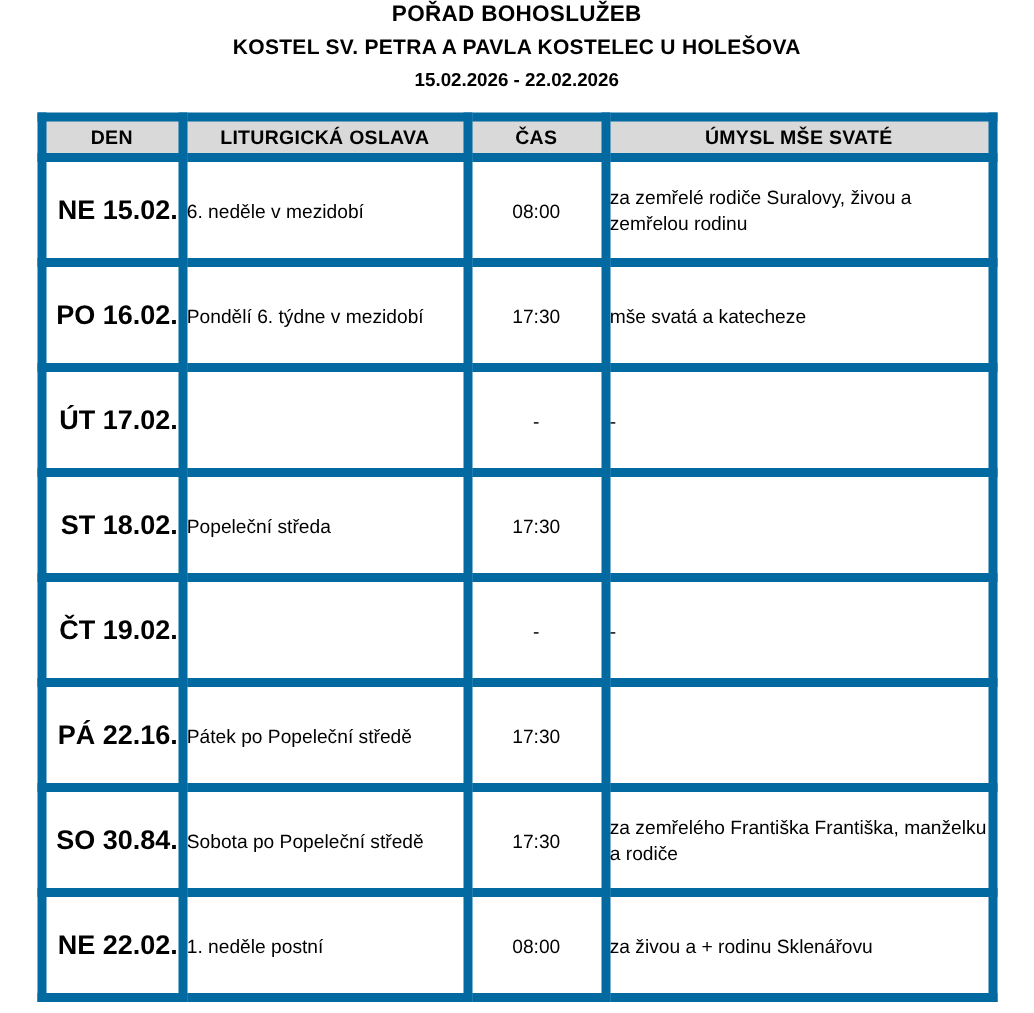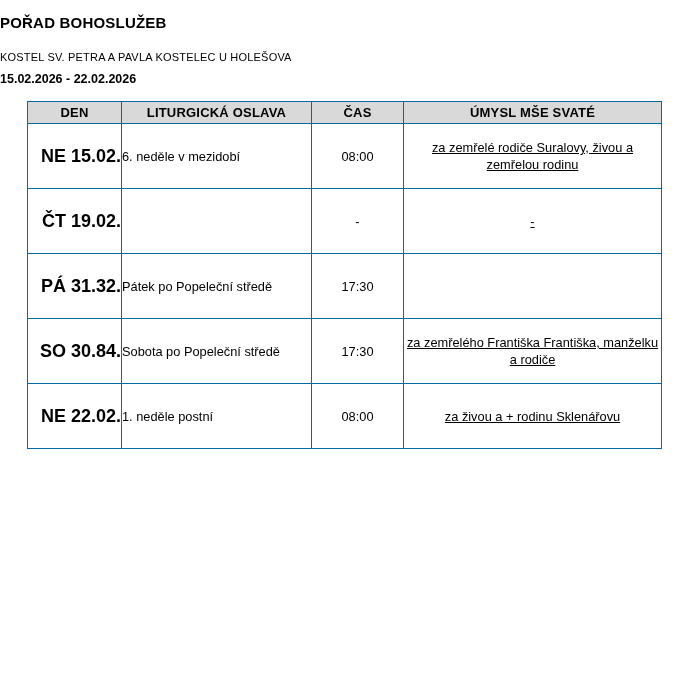--- a/index.html
+++ b/index.html
@@ -14,50 +14,50 @@
     color: #000000;
     overflow: hidden;
   }
   .page {
     width: 689px;
     height: 675px;
     position: relative;
     box-sizing: border-box;
   }
   .header {
-    padding-top: 13px;
+    text-align: center;
   }
   .header .line1 {
     font-size: 15px;
     font-weight: bold;
     letter-spacing: 0.2px;
     line-height: 20px;
   }
   .header .line2 {
-    font-size: 11px;
-    font-weight: normal;
+    font-size: 14px;
+    font-weight: bold;
     letter-spacing: 0.2px;
     line-height: 20px;
-    margin-top: 14px;
+    margin-top: 1px;
   }
   .header .line3 {
     font-size: 12.5px;
     font-weight: bold;
     line-height: 18px;
     margin-top: 3px;
   }
   table.schedule {
     border-collapse: collapse;
     margin: 13px auto 0 auto;
     width: 634px;
     table-layout: fixed;
   }
   table.schedule th,
   table.schedule td {
-    border: 1px solid #0369a1;
+    border: 6px solid #0369a1;
     vertical-align: middle;
     padding: 0;
   }
   table.schedule thead th {
     background: #d9d9d9;
     font-size: 13px;
     font-weight: bold;
     height: 21px;
     text-align: center;
     letter-spacing: 0.2px;
@@ -89,24 +89,23 @@
     text-align: left;
     padding: 2px 8px;
     line-height: 17px;
   }
   td.cell-cas {
     font-size: 12.8px;
     text-align: center;
   }
   td.cell-umy {
     font-size: 12.8px;
-    text-align: center;
+    text-align: left;
     padding: 2px 6px;
     line-height: 17px;
-    text-decoration: underline;
   }
 </style>
 </head>
 <body>
 
 <div class="page">
 
   <div class="header">
     <div class="line1">POŘAD BOHOSLUŽEB</div>
     <div class="line2">KOSTEL SV. PETRA A PAVLA KOSTELEC U HOLEŠOVA</div>
@@ -132,29 +131,53 @@
       <tr>
         <td class="cell-den">
           <span class="daylabel">NE</span><span class="daydate">15.02.</span>
         </td>
         <td class="cell-osl">6. neděle v mezidobí</td>
         <td class="cell-cas">08:00</td>
         <td class="cell-umy">za zemřelé rodiče Suralovy, živou a zemřelou rodinu</td>
       </tr>
       <tr>
         <td class="cell-den">
-          <span class="daylabel">ČT</span><span class="daydate">19.02.</span>
+          <span class="daylabel">PO</span><span class="daydate">16.02.</span>
+        </td>
+        <td class="cell-osl">Pondělí 6. týdne v mezidobí</td>
+        <td class="cell-cas">17:30</td>
+        <td class="cell-umy">mše svatá a katecheze</td>
+      </tr>
+      <tr>
+        <td class="cell-den">
+          <span class="daylabel">ÚT</span><span class="daydate">17.02.</span>
         </td>
         <td class="cell-osl"></td>
         <td class="cell-cas">-</td>
         <td class="cell-umy">-</td>
       </tr>
       <tr>
         <td class="cell-den">
-          <span class="daylabel">PÁ</span><span class="daydate">31.32.</span>
+          <span class="daylabel">ST</span><span class="daydate">18.02.</span>
+        </td>
+        <td class="cell-osl">Popeleční středa</td>
+        <td class="cell-cas">17:30</td>
+        <td class="cell-umy"></td>
+      </tr>
+      <tr>
+        <td class="cell-den">
+          <span class="daylabel">ČT</span><span class="daydate">19.02.</span>
+        </td>
+        <td class="cell-osl"></td>
+        <td class="cell-cas">-</td>
+        <td class="cell-umy">-</td>
+      </tr>
+      <tr>
+        <td class="cell-den">
+          <span class="daylabel">PÁ</span><span class="daydate">22.16.</span>
         </td>
         <td class="cell-osl">Pátek po Popeleční středě</td>
         <td class="cell-cas">17:30</td>
         <td class="cell-umy"></td>
       </tr>
       <tr>
         <td class="cell-den">
           <span class="daylabel">SO</span><span class="daydate">30.84.</span>
         </td>
         <td class="cell-osl">Sobota po Popeleční středě</td>

